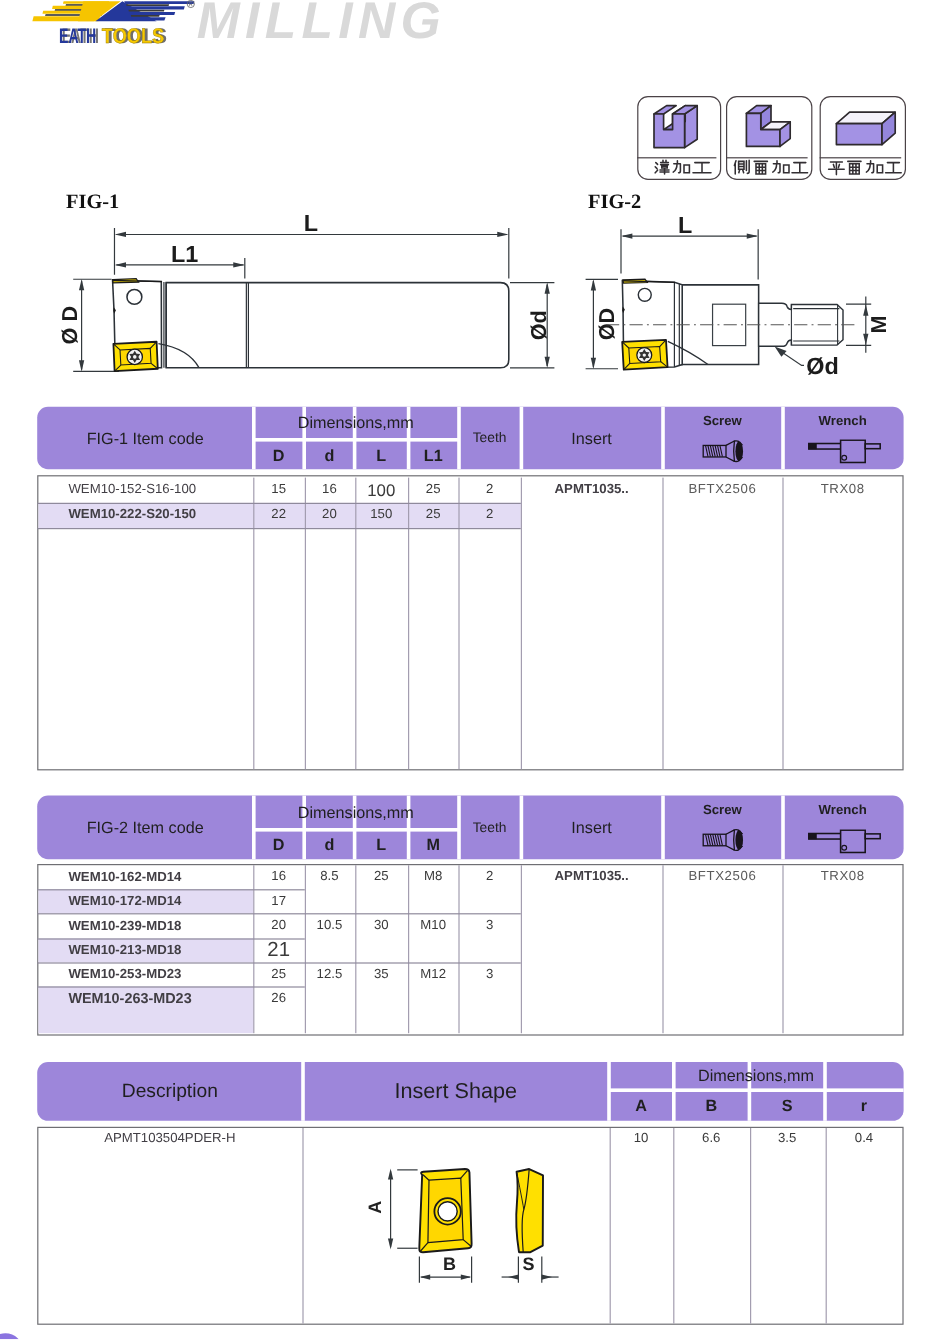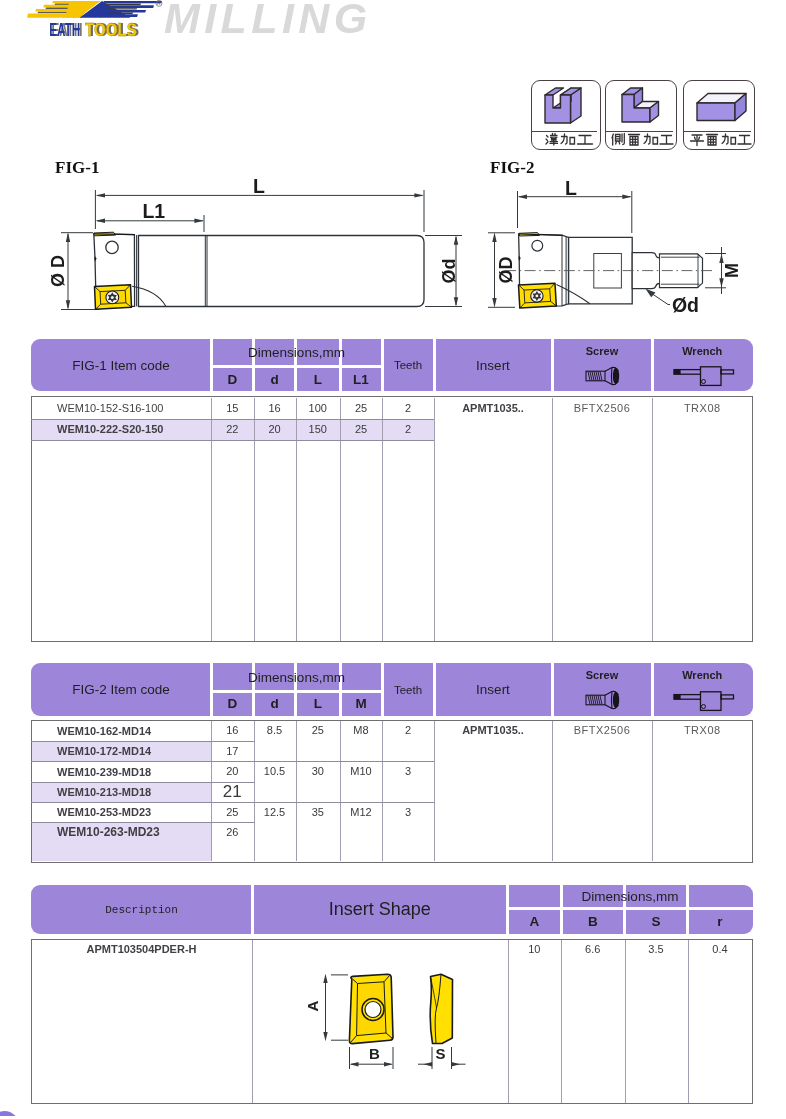--- a/index.html
+++ b/index.html
@@ -320,21 +320,21 @@
 <div class="abs" style="left:552px;top:397.5px;width:1px;height:243px;background:#a39db0;"></div>
 <div class="abs" style="left:652px;top:397.5px;width:1px;height:243px;background:#a39db0;"></div>
 <div class="abs" style="left:31px;top:418.5px;width:403px;height:1px;background:#8f8a9c;"></div>
 <div class="abs" style="left:31px;top:439.5px;width:403px;height:1px;background:#8f8a9c;"></div>
 
 <div class="abs" style="left:57px;top:400.68px;width:200px;height:14.3px;display:flex;align-items:center;font-size:11px;font-weight:normal;color:#413e44;">WEM10-152-S16-100</div>
 
 <div class="abs" style="left:57px;top:422.18px;width:200px;height:14.3px;display:flex;align-items:center;font-size:11px;font-weight:bold;color:#413e44;">WEM10-222-S20-150</div>
 <div class="abs ctr" style="left:152.25px;top:400.68px;width:160px;height:13.75px;font-size:11px;font-weight:normal;color:#3a3a3a;">15</div>
 <div class="abs ctr" style="left:194.5px;top:400.68px;width:160px;height:13.75px;font-size:11px;font-weight:normal;color:#3a3a3a;">16</div>
-<div class="abs ctr" style="left:237.75px;top:400.68px;width:160px;height:13.75px;font-size:11px;font-weight:normal;color:#3a3a3a;">100</div>
+<div class="abs ctr" style="left:237.75px;top:400.68px;width:160px;height:13.75px;font-size:14px;font-weight:normal;color:#3a3a3a;">100</div>
 <div class="abs ctr" style="left:281.0px;top:400.68px;width:160px;height:13.75px;font-size:11px;font-weight:normal;color:#3a3a3a;">25</div>
 <div class="abs ctr" style="left:328.0px;top:400.68px;width:160px;height:13.75px;font-size:11px;font-weight:normal;color:#3a3a3a;">2</div>
 <div class="abs ctr" style="left:152.25px;top:422.18px;width:160px;height:13.75px;font-size:11px;font-weight:normal;color:#3a3a3a;">22</div>
 <div class="abs ctr" style="left:194.5px;top:422.18px;width:160px;height:13.75px;font-size:11px;font-weight:normal;color:#3a3a3a;">20</div>
 <div class="abs ctr" style="left:237.75px;top:422.18px;width:160px;height:13.75px;font-size:11px;font-weight:normal;color:#3a3a3a;">150</div>
 <div class="abs ctr" style="left:281.0px;top:422.18px;width:160px;height:13.75px;font-size:11px;font-weight:normal;color:#3a3a3a;">25</div>
 <div class="abs ctr" style="left:328.0px;top:422.18px;width:160px;height:13.75px;font-size:11px;font-weight:normal;color:#3a3a3a;">2</div>
 <div class="abs ctr" style="left:413.0px;top:400.68px;width:160px;height:13.75px;font-size:11px;font-weight:bold;color:#413e44;">APMT1035..</div>
 <div class="abs ctr" style="left:542.0px;top:400.68px;width:120px;height:13.75px;font-size:11px;font-weight:normal;color:#5a5a5a;letter-spacing:0.5px;">BFTX2506</div>
 <div class="abs ctr" style="left:642.25px;top:400.68px;width:120px;height:13.75px;font-size:11px;font-weight:normal;color:#5a5a5a;letter-spacing:0.5px;">TRX08</div>
@@ -430,36 +430,36 @@
 <div class="abs ctr" style="left:542.0px;top:723.43px;width:120px;height:13.75px;font-size:11px;font-weight:normal;color:#5a5a5a;letter-spacing:0.5px;">BFTX2506</div>
 <div class="abs ctr" style="left:642.25px;top:723.43px;width:120px;height:13.75px;font-size:11px;font-weight:normal;color:#5a5a5a;letter-spacing:0.5px;">TRX08</div>
 
 <div class="abs" style="left:31px;top:885px;width:721.5px;height:48.5px;background:#9d86da;border-radius:9px;"></div>
 <div class="abs" style="left:250.5px;top:885px;width:3px;height:48.5px;background:#fff;"></div>
 <div class="abs" style="left:506.0px;top:885px;width:3px;height:48.5px;background:#fff;"></div>
 <div class="abs" style="left:559.5px;top:885px;width:3px;height:48.5px;background:#fff;"></div>
 <div class="abs" style="left:623.0px;top:885px;width:3px;height:48.5px;background:#fff;"></div>
 <div class="abs" style="left:686.0px;top:885px;width:3px;height:48.5px;background:#fff;"></div>
 <div class="abs" style="left:507.5px;top:907px;width:245.0px;height:3px;background:#fff;"></div>
-<div class="abs ctr" style="left:41.5px;top:901.43px;width:200px;height:16.875px;font-size:11px;font-weight:normal;color:#1f1f1f;font-family:Liberation Mono, monospace;">Description</div>
+<div class="abs ctr" style="left:41.5px;top:901.43px;width:200px;height:16.875px;font-size:16px;font-weight:normal;color:#1f1f1f;">Description</div>
 <div class="abs ctr" style="left:279.8px;top:901.43px;width:200px;height:16.875px;font-size:18px;font-weight:normal;color:#1f1f1f;">Insert Shape</div>
 <div class="abs ctr" style="left:530.0px;top:887.63px;width:200px;height:16.875px;font-size:13.5px;font-weight:normal;color:#1f1f1f;">Dimensions,mm</div>
 <div class="abs ctr" style="left:434.25px;top:913.13px;width:200px;height:16.875px;font-size:13.5px;font-weight:bold;color:#1f1f1f;">A</div>
 <div class="abs ctr" style="left:492.75px;top:913.13px;width:200px;height:16.875px;font-size:13.5px;font-weight:bold;color:#1f1f1f;">B</div>
 <div class="abs ctr" style="left:556.0px;top:913.13px;width:200px;height:16.875px;font-size:13.5px;font-weight:bold;color:#1f1f1f;">S</div>
 <div class="abs ctr" style="left:620.0px;top:913.13px;width:200px;height:16.875px;font-size:13.5px;font-weight:bold;color:#1f1f1f;">r</div>
 
 <div class="abs" style="left:31px;top:938.5px;width:721.5px;height:165.5px;border:1.5px solid #6f6f73;box-sizing:border-box;background:#fff;"></div>
 <div class="abs" style="left:252px;top:940.0px;width:1px;height:162.5px;background:#a39db0;"></div>
 <div class="abs" style="left:507.5px;top:940.0px;width:1px;height:162.5px;background:#a39db0;"></div>
 <div class="abs" style="left:561px;top:940.0px;width:1px;height:162.5px;background:#a39db0;"></div>
 <div class="abs" style="left:624.5px;top:940.0px;width:1px;height:162.5px;background:#a39db0;"></div>
 <div class="abs" style="left:687.5px;top:940.0px;width:1px;height:162.5px;background:#a39db0;"></div>
 
-<div class="abs ctr" style="left:41.5px;top:941.68px;width:200px;height:13.75px;font-size:11px;font-weight:bold;color:#413e44;">APMT103504PDER-H</div>
+<div class="abs ctr" style="left:41.5px;top:941.68px;width:200px;height:13.75px;font-size:11px;font-weight:normal;color:#413e44;">APMT103504PDER-H</div>
 <div class="abs ctr" style="left:434.25px;top:941.68px;width:200px;height:13.75px;font-size:11px;font-weight:normal;color:#3a3a3a;">10</div>
 <div class="abs ctr" style="left:492.75px;top:941.68px;width:200px;height:13.75px;font-size:11px;font-weight:normal;color:#3a3a3a;">6.6</div>
 <div class="abs ctr" style="left:556.0px;top:941.68px;width:200px;height:13.75px;font-size:11px;font-weight:normal;color:#3a3a3a;">3.5</div>
 <div class="abs ctr" style="left:620.0px;top:941.68px;width:200px;height:13.75px;font-size:11px;font-weight:normal;color:#3a3a3a;">0.4</div>
 
 <svg class="abs" style="left:290px;top:960px;" width="185" height="120" viewBox="0 0 185 120">
   <g fill="none" stroke="#33393d" stroke-width="1">
     <line x1="35.5" y1="16" x2="35.5" y2="79"></line>
     <line x1="41" y1="14.9" x2="58" y2="14.9"></line>
     <line x1="41" y1="80.2" x2="58" y2="80.2"></line>

